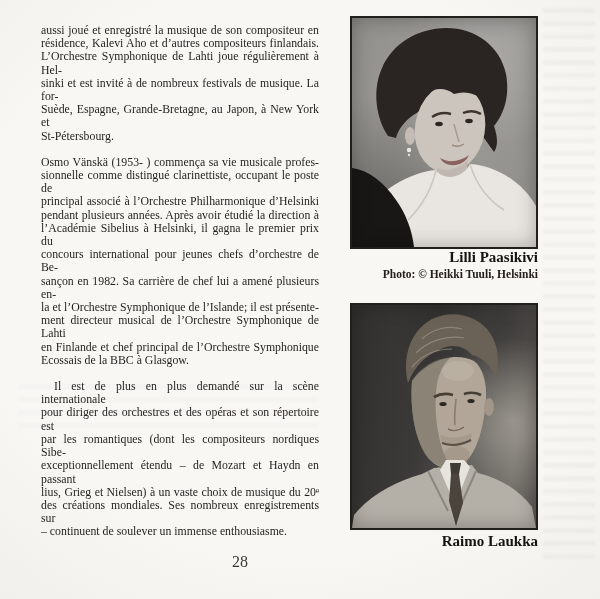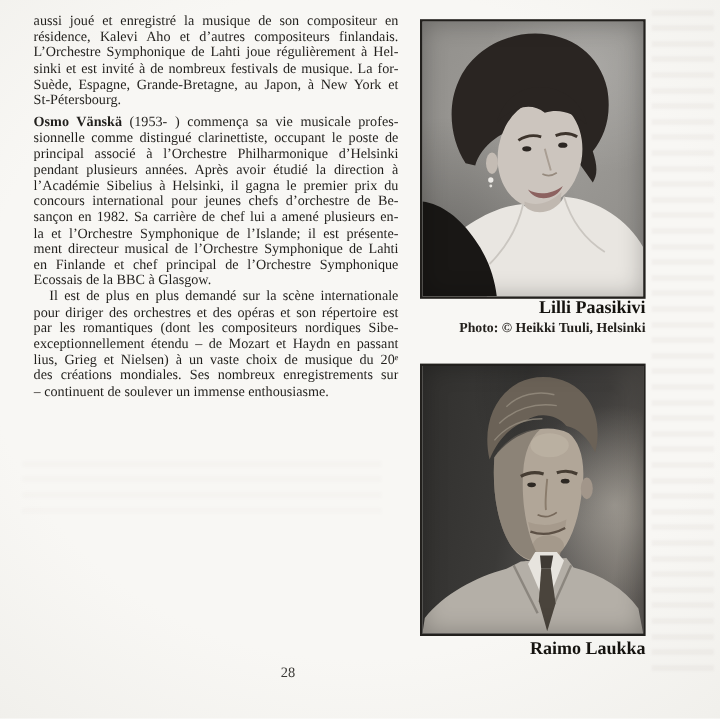--- a/index.html
+++ b/index.html
@@ -5,26 +5,26 @@
 <style>
   html,body{margin:0;padding:0;}
   .page{position:relative;width:600px;height:599px;overflow:hidden;
     background:
       radial-gradient(ellipse 95% 85% at 50% 45%, #f8f7f4 55%, #f1f0ec 82%, #e9e8e4 100%);
     font-family:"Liberation Serif","DejaVu Serif",serif;}
   
   .textcol{position:absolute;left:28px;top:11px;width:304px;
     font-size:11.8px;line-height:13.2px;color:#211f1c;
     font-family:"Liberation Serif","DejaVu Sans",serif;}
-  .para{margin:0;padding:0;}
+  .para{margin:13px;padding:0;}
   .para.gap{margin-top:5px;}
   .line{text-align:justify;text-align-last:justify;overflow:hidden;}
   .line.pl{text-align-last:left;}
   .line.ind{text-indent:13px;}
-  .lead b{font-weight:bold;}
+  .lead b{font-weight:normal;}
   
   .photo{position:absolute;left:350px;border:2px solid #22201d;box-sizing:border-box;
     overflow:hidden;background:#8e8c88;}
   #photo1{top:16px;width:188px;height:233px;
     background:
       radial-gradient(circle at 78% 16%, rgba(255,255,255,0.16), rgba(0,0,0,0) 38%),
       radial-gradient(circle at 10% 90%, rgba(0,0,0,0.28), rgba(0,0,0,0) 48%),
       radial-gradient(ellipse 130% 110% at 55% 35%, #a09e9a 0%, #908e8a 55%, #777571 100%);}
   #photo2{top:303px;width:188px;height:227px;
     background:
@@ -34,21 +34,21 @@
   .photo svg{position:absolute;left:0;top:0;display:block;}
   .vig{position:absolute;left:0;top:0;right:0;bottom:0;box-shadow:inset 0 0 20px rgba(0,0,0,0.28);}
   
   .cap{position:absolute;left:350px;width:188px;text-align:right;color:#15130f;
     font-family:"Liberation Serif",serif;}
   #cap1{top:249px;font-size:15px;font-weight:bold;}
   #credit1{top:268px;font-size:11.5px;color:#24211d;font-weight:bold;}
   #cap2{top:533px;font-size:15px;font-weight:bold;}
   
   .pagenum{position:absolute;left:0;top:553px;width:480px;text-align:center;
-    font-size:12px;color:#3a3835;font-family:"Liberation Serif",serif;}
+    font-size:16px;color:#3a3835;font-family:"Liberation Serif",serif;}
   
   .bleed{position:absolute;pointer-events:none;}
   #bleed-right{left:543px;top:8px;width:52px;height:556px;opacity:.55;filter:blur(1.1px);
     background:repeating-linear-gradient(180deg, rgba(140,118,112,0.10) 0px, rgba(140,118,112,0.10) 5px,
       rgba(0,0,0,0) 5px, rgba(0,0,0,0) 13px);}
   #bleed-left{left:18px;top:384px;width:300px;height:44px;opacity:.20;filter:blur(1.2px);
     background:repeating-linear-gradient(180deg, rgba(130,115,110,0.12) 0px, rgba(130,115,110,0.12) 5px,
       rgba(0,0,0,0) 5px, rgba(0,0,0,0) 13px);}
 </style>
 </head>

